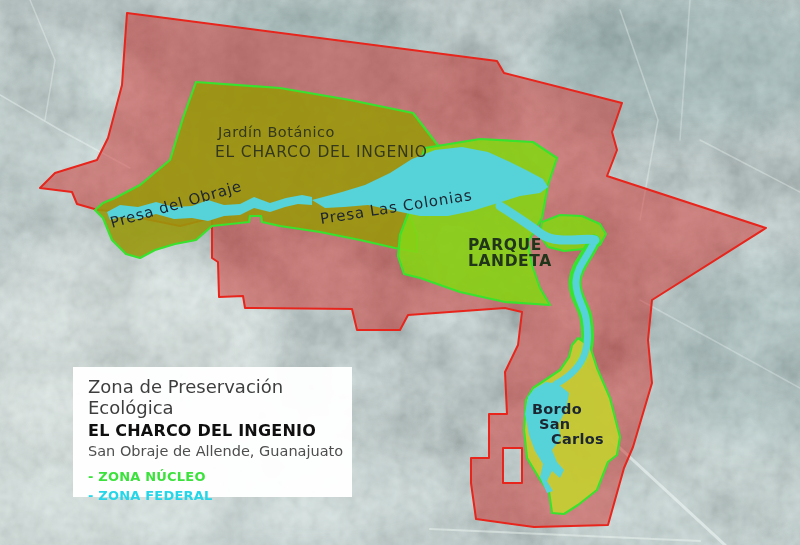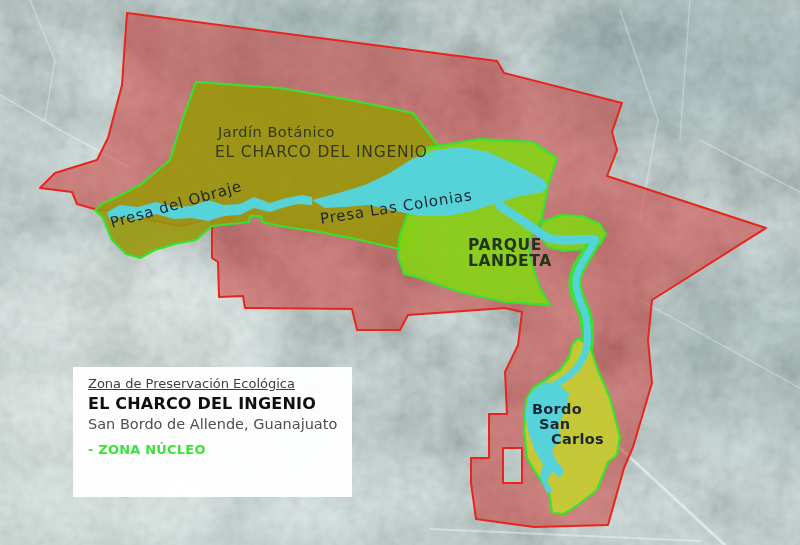--- a/index.html
+++ b/index.html
@@ -13,21 +13,21 @@
   .lbl-olive{fill:#34381c;font-size:14.5px;letter-spacing:.5px;}
   .lbl-olive2{fill:#34381c;font-size:15.5px;letter-spacing:.8px;}
   .lbl-water{fill:#1c2532;font-size:15px;letter-spacing:.8px;font-weight:500;}
   .lbl-parque{fill:#21351a;font-size:15.5px;font-weight:700;letter-spacing:.6px;}
   .lbl-bordo{fill:#1c2532;font-size:14.5px;font-weight:600;letter-spacing:.3px;}
   .legend{
     position:absolute;left:73px;top:367px;width:279px;height:130px;
     background:rgba(255,255,255,.96);
     padding:9px 0 0 15px;box-sizing:border-box;
   }
-  .lg-title{font-size:13px;color:#3e3e3e;margin:0 8px 3px 0;text-decoration:underline;}
+  .lg-title{font-size:18px;color:#3e3e3e;margin:0 8px 3px 0;}
   .lg-name{font-size:16px;font-weight:700;color:#0f0f0f;letter-spacing:.2px;margin:0 0 3px 0;}
   .lg-loc{font-size:14.5px;color:#4e4e4e;margin:0 0 9px 0;}
   .lg-entry{font-size:13px;font-weight:700;line-height:18.5px;letter-spacing:.2px;}
 </style>
 </head>
 <body>
 
 <div class="stage">
 
   <svg width="800" height="545" viewBox="0 0 800 545">
@@ -126,17 +126,18 @@
     <text class="lbl-parque" x="468" y="266">LANDETA</text>
 
     <text class="lbl-bordo" x="532" y="414">Bordo</text>
     <text class="lbl-bordo" x="539" y="429">San</text>
     <text class="lbl-bordo" x="551" y="444">Carlos</text>
   </svg>
 
   <div class="legend">
     <div class="lg-title">Zona de Preservación Ecológica</div>
     <div class="lg-name">EL CHARCO DEL INGENIO</div>
-    <div class="lg-loc">San Bordo de Allende, Guanajuato</div>
+    <div class="lg-loc">San Obraje de Allende, Guanajuato</div>
     <div class="lg-entry" style="color:#3ce23c">- ZONA NÚCLEO</div>
+    <div class="lg-entry" style="color:#25d6e8">- ZONA FEDERAL</div>
   </div>
 
 </div>
 
 </body></html>

